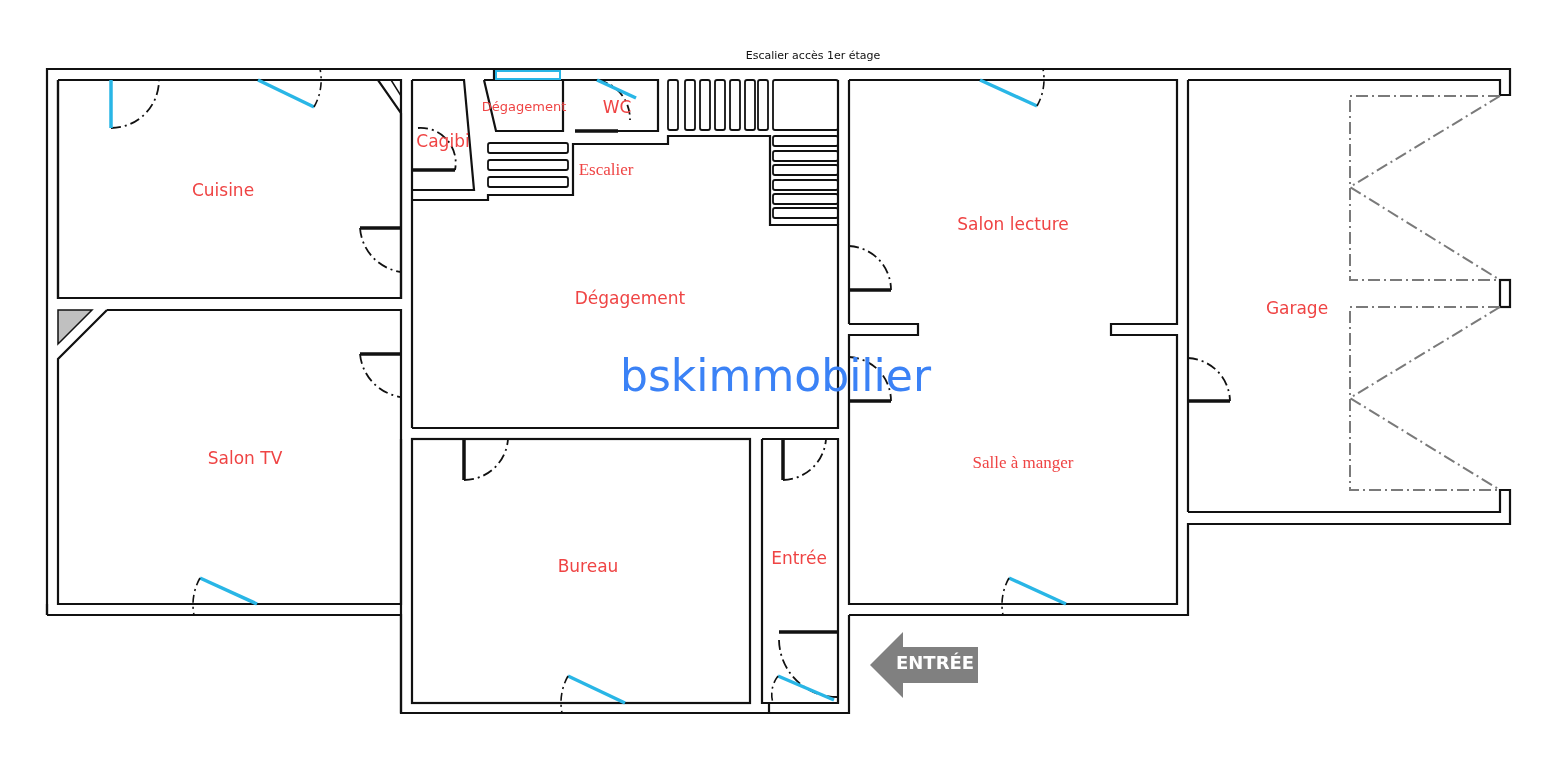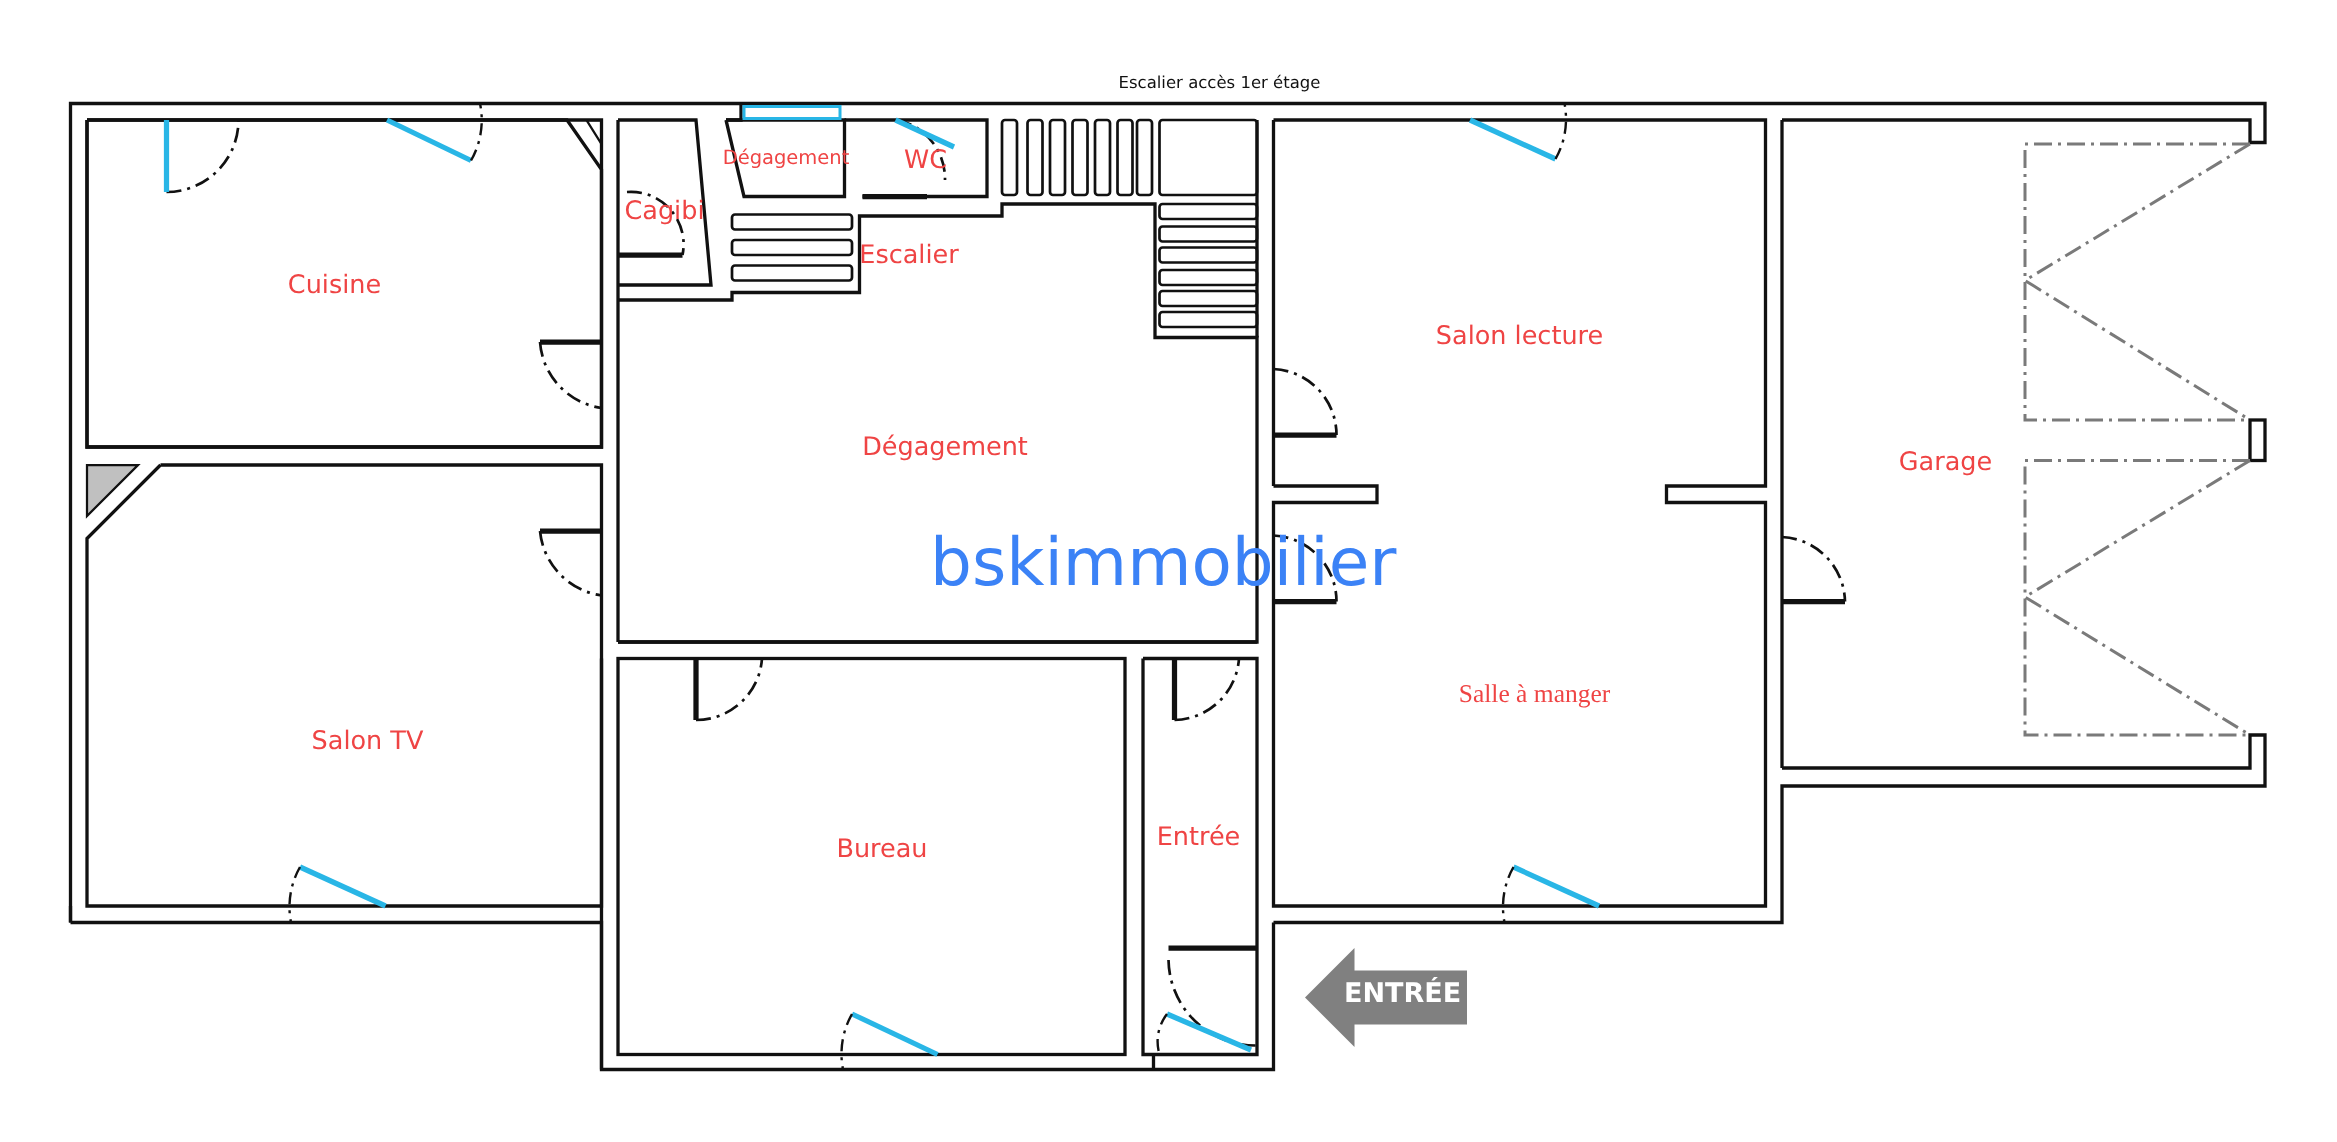--- a/index.html
+++ b/index.html
@@ -143,25 +143,25 @@
 
   <polygon points="58,310 92,310 58,344" fill="#c0c0c0" stroke="#111" stroke-width="1.5"></polygon>
   <polygon points="391,80 401,80 401,96" fill="none" stroke="#111" stroke-width="1.5"></polygon>
 </svg>
 
 <div class="watermark">bskimmobilier</div>
 
 <div class="top-caption">Escalier accès 1er étage</div>
 
 <div class="room-label" style="left:223px;top:190px;text-align:center;">Cuisine</div>
-<div class="room-label" style="left:245px;top:458px;margin-top:36px;">Salon TV</div>
+<div class="room-label" style="left:245px;top:458px;">Salon TV</div>
 <div class="room-label" style="left:443px;top:141px;">Cagibi</div>
 <div class="room-label small" style="left:524px;top:106px;">Dégagement</div>
 <div class="room-label" style="left:617px;top:107px;">WC</div>
-<div class="room-label" style="left:606px;top:170px;">Escalier</div>
+<div class="room-label" style="left:606px;top:170px;font-family:Liberation Serif, serif;">Escalier</div>
 <div class="room-label" style="left:630px;top:298px;">Dégagement</div>
 <div class="room-label" style="left:588px;top:566px;">Bureau</div>
 <div class="room-label" style="left:799px;top:558px;">Entrée</div>
 <div class="room-label" style="left:1013px;top:224px;">Salon lecture</div>
 <div class="room-label" style="left:1023px;top:463px;font-family:Liberation Serif, serif;">Salle à manger</div>
 <div class="room-label" style="left:1297px;top:308px;">Garage</div>
 
 <svg class="entree-arrow" viewBox="0 0 110 66" xmlns="http://www.w3.org/2000/svg">
   <polygon points="0,33 33,0 33,15 108,15 108,51 33,51 33,66" fill="#808080"></polygon>
 </svg>

